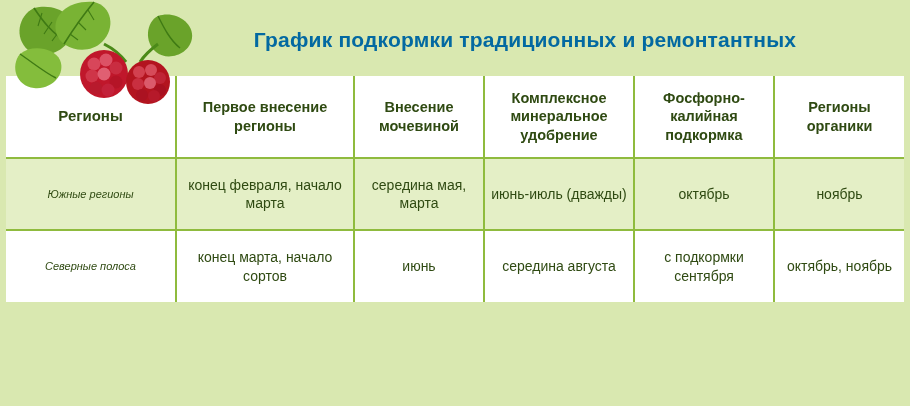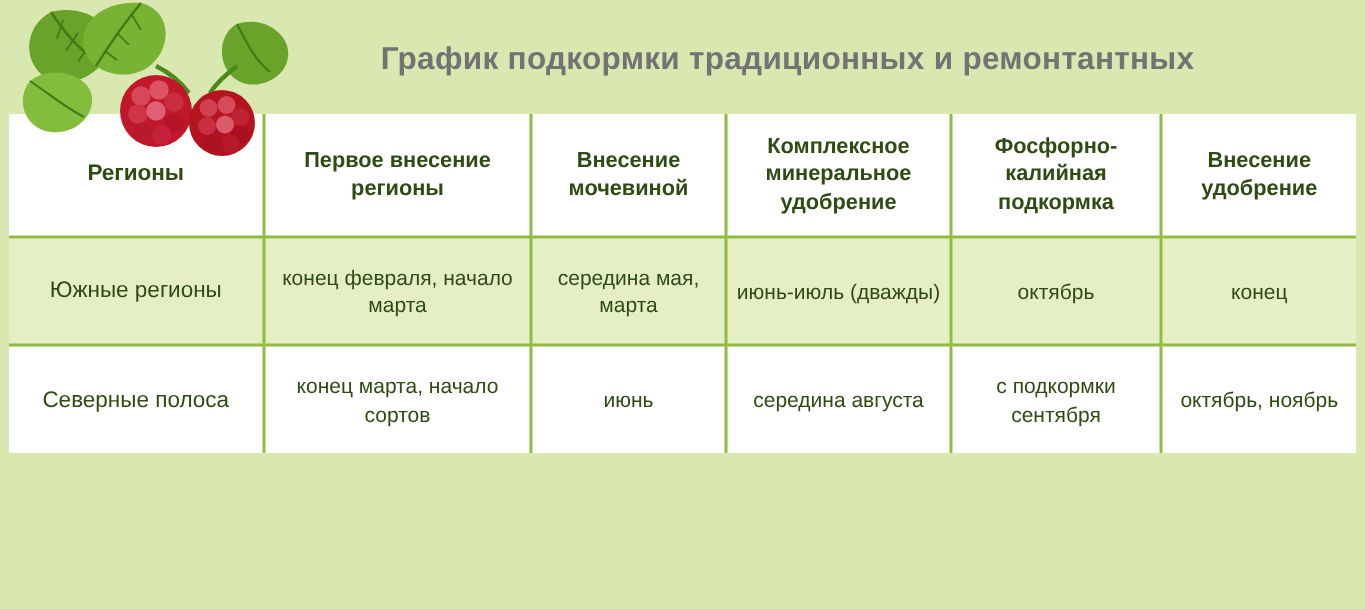--- a/index.html
+++ b/index.html
@@ -25,21 +25,21 @@
     position: relative;
     height: 76px;
     background: #d9e8b0;
     display: flex;
     align-items: center;
     justify-content: center;
     padding: 4px 40px 0 180px;
     box-sizing: border-box;
   }
   .title-text {
-    color: #737373;
+    color: #0369a1;
     font-size: 21px;
     font-weight: bold;
     line-height: 1.25;
     text-align: center;
     letter-spacing: 0.2px;
   }
   
   .decor {
     position: absolute;
     left: 8px;
@@ -91,21 +91,22 @@
     height: 72px;
     padding: 4px 6px;
   }
   tbody tr.row-odd td {
     background: #e4efc6;
   }
   tbody tr.row-even td {
     background: #ffffff;
   }
   tbody td.rowhead {
-    font-size: 15px;
+    font-size: 11px;
+    font-style: italic;
   }
   
   col.c0 { width: 170px; }
   col.c1 { width: 178px; }
   col.c2 { width: 130px; }
   col.c3 { width: 150px; }
   col.c4 { width: 140px; }
   col.c5 { width: 130px; }
 </style>
 </head>
@@ -176,31 +177,31 @@
           <col class="c4">
           <col class="c5">
       </colgroup>
       <thead>
         <tr>
           <th class="corner">Регионы</th>
           <th>Первое внесение регионы</th>
           <th>Внесение мочевиной</th>
           <th>Комплексное минеральное удобрение</th>
           <th>Фосфорно-калийная подкормка</th>
-          <th>Внесение удобрение</th>
+          <th>Регионы органики</th>
         </tr>
       </thead>
       <tbody>
         <tr class="row-odd">
           <td class="rowhead">Южные регионы</td>
           <td>конец февраля, начало марта</td>
           <td>середина мая, марта</td>
           <td>июнь-июль (дважды)</td>
           <td>октябрь</td>
-          <td>конец</td>
+          <td>ноябрь</td>
         </tr>
         <tr class="row-even">
           <td class="rowhead">Северные полоса</td>
           <td>конец марта, начало сортов</td>
           <td>июнь</td>
           <td>середина августа</td>
           <td>с подкормки сентября</td>
           <td>октябрь, ноябрь</td>
         </tr>
       </tbody>

